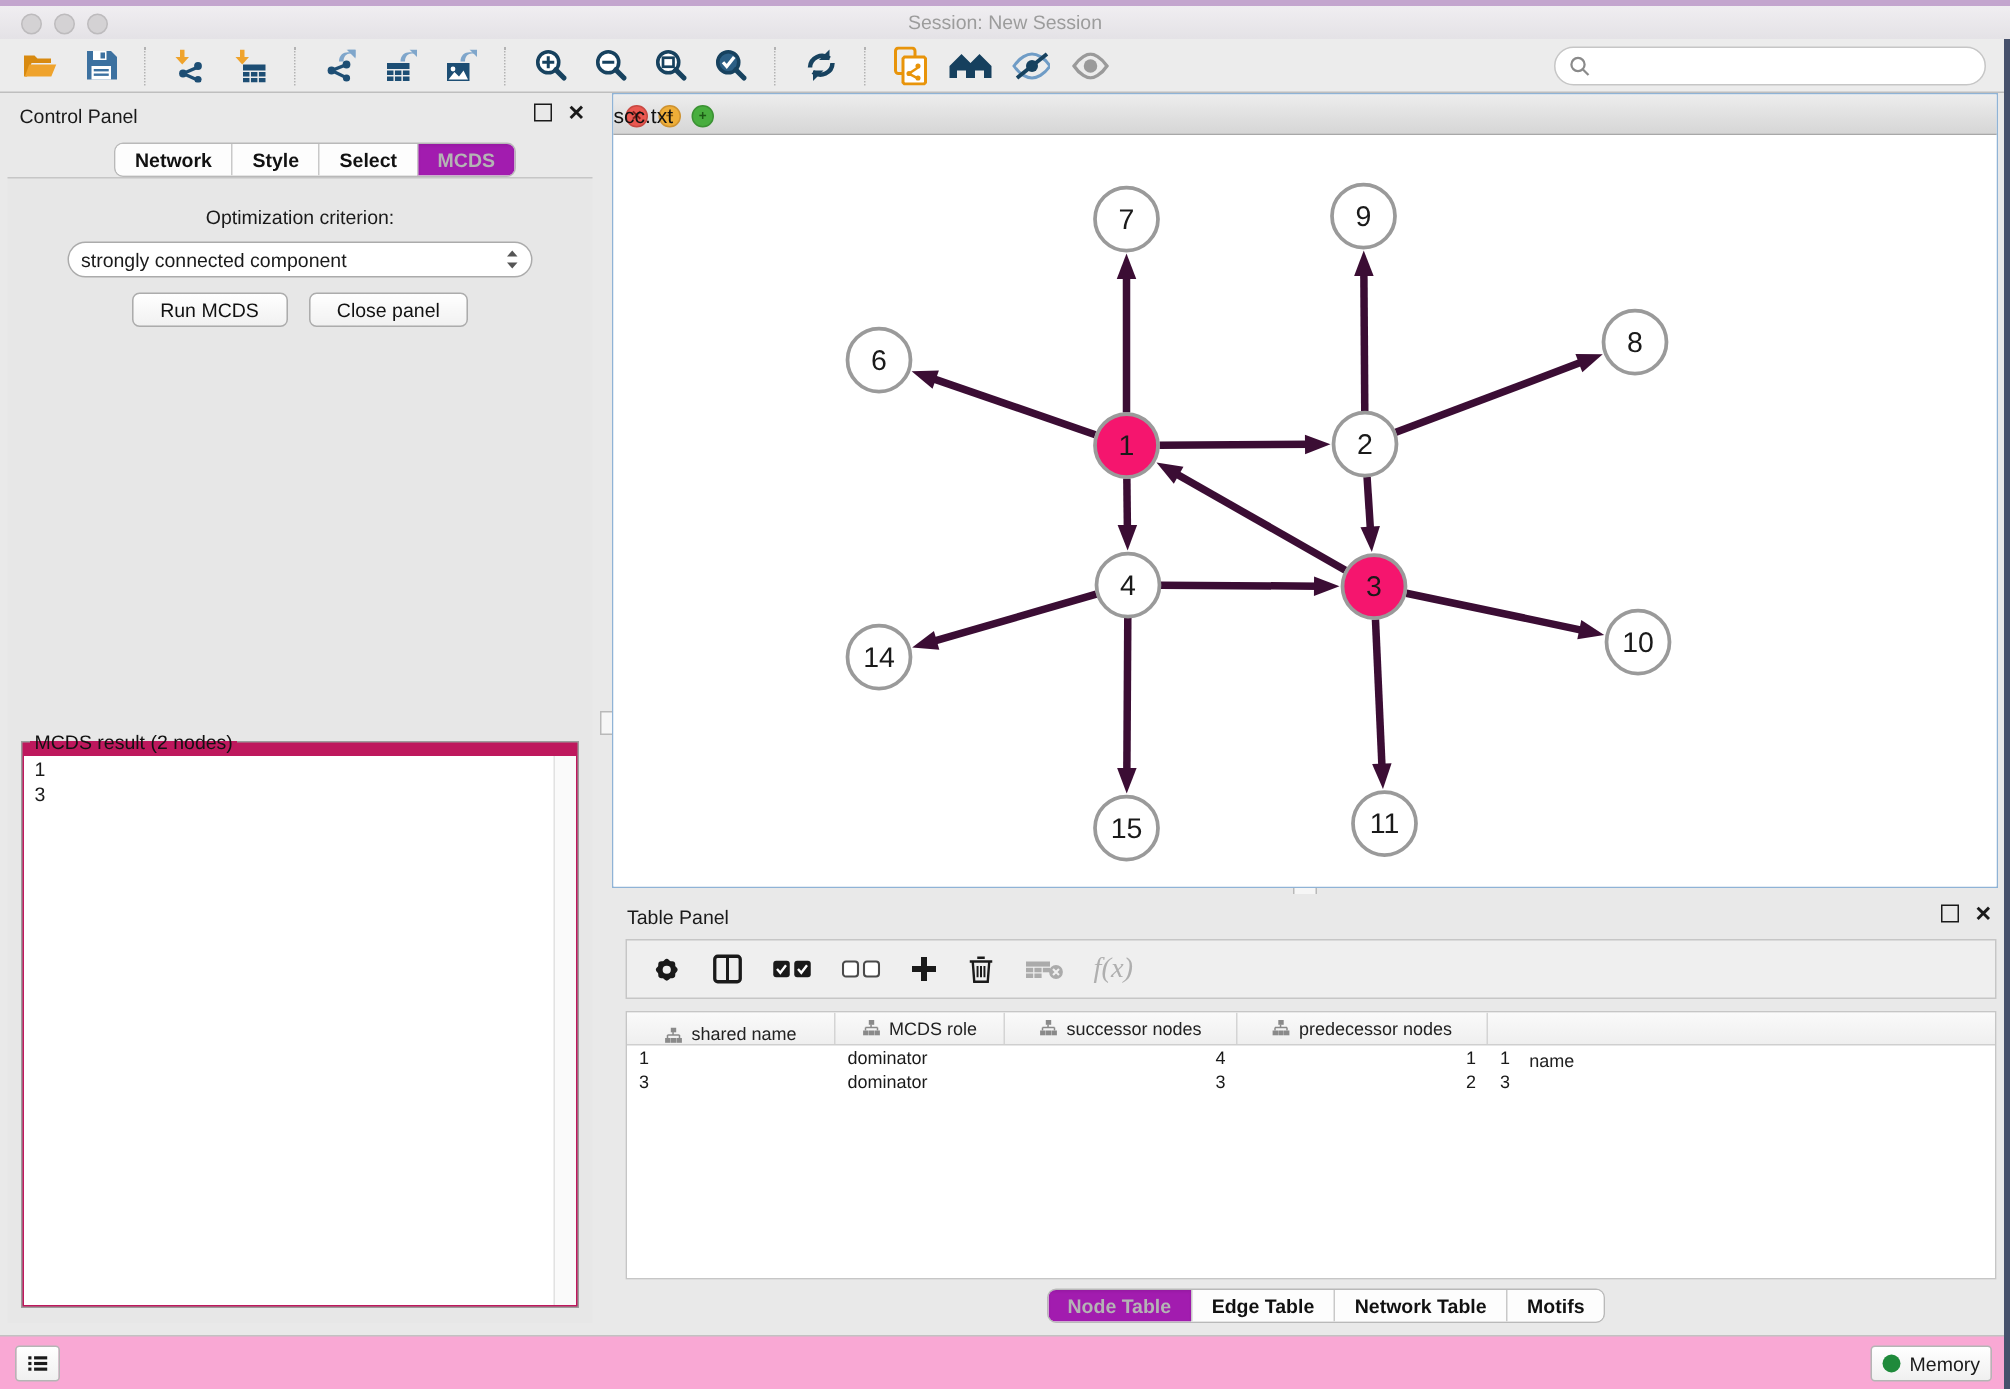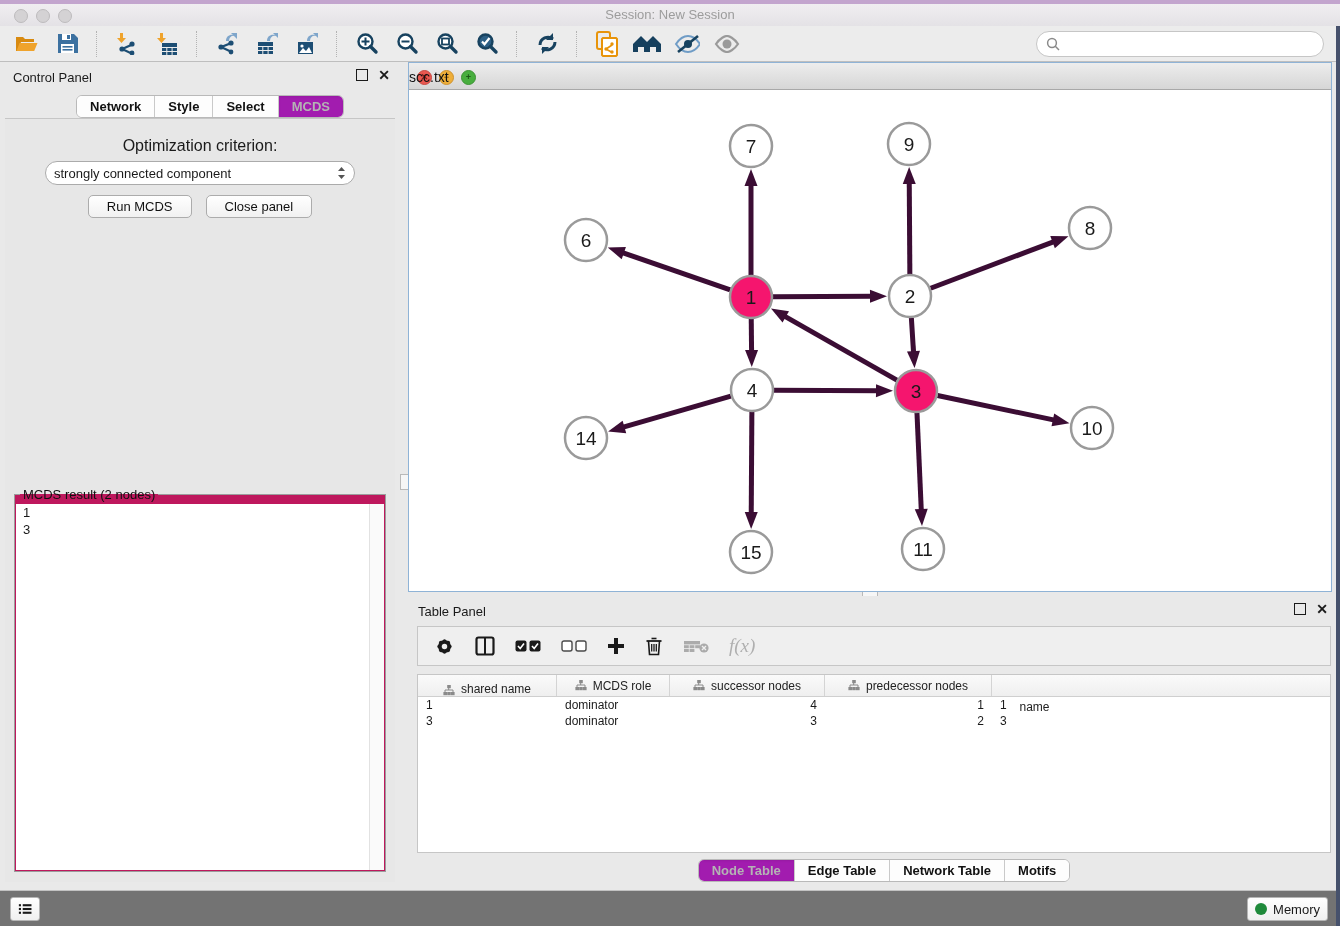--- a/index.html
+++ b/index.html
@@ -32,21 +32,21 @@
   .panel-wicons{position:absolute;right:10px;top:7px;display:flex;gap:10px;align-items:center;}
   .wicon-float{width:10px;height:10px;border:1.6px solid #1a1a1a;display:inline-block;}
   .wicon-close{font-size:14px;font-weight:bold;color:#1a1a1a;line-height:12px;}
   .seg{display:flex;border:1px solid #B9B9B9;border-radius:6px;overflow:hidden;background:#fff;height:21px;margin-left:20px;}
   .seg .tab{padding:2px 13px;font-size:13px;font-weight:600;color:#111;background:#FDFDFD;
             border-left:1px solid #C9C9C9;display:flex;align-items:center;white-space:nowrap;}
   .seg .tab:first-child{border-left:none;}
   .seg .tab.sel{background:#a21caf;color:#B4B4B4;box-shadow:inset 0 1px 2px rgba(0,0,0,.08);}
   .cp-tabs{position:absolute;left:0;top:33px;width:100%;display:flex;justify-content:center;}
   .cp-body{position:absolute;left:5px;right:5px;top:56px;bottom:8px;border-top:1px solid #C6C6C6;background:#E7E7E7;}
-  .opt-label{position:absolute;left:0;width:100%;top:18px;text-align:center;font-size:16px;}
+  .opt-label{position:absolute;left:0;width:100%;top:18px;text-align:center;font-size:13px;}
   .dropdown{position:absolute;left:40px;right:40px;top:42px;height:24px;background:#fff;border:1px solid #ABABAB;
             border-radius:12px;display:flex;align-items:center;padding:0 8px;font-size:13px;box-sizing:border-box;}
   .dropdown .dd-val{flex:1;}
   .btn{background:linear-gradient(#FFFFFF,#F1F1F1);border:1px solid #ACACAC;border-radius:5px;
        font-size:13px;padding:3px 18px;font-family:"Liberation Sans",sans-serif;color:#111;}
   .cp-buttons{position:absolute;left:0;width:100%;top:76px;display:flex;justify-content:center;gap:14px;}
   fieldset.mcds{position:absolute;left:9px;right:9px;top:368px;bottom:10px;border:1px solid #9C9C9C;
                 margin:0;padding:0;background:#be185d;}
   fieldset.mcds legend{font-size:13px;color:#111;margin-left:5px;padding:0 3px;background:transparent;}
   .mcds-inner{position:absolute;left:1px;right:15px;top:2px;bottom:1px;background:#fff;overflow:hidden;}
@@ -84,21 +84,21 @@
   .tp-table{position:absolute;left:9px;right:9px;top:78px;height:179px;background:#fff;border:1px solid #C6C6C6;
             box-sizing:border-box;overflow:hidden;}
   .tbl-header{display:flex;height:21px;background:linear-gradient(#FAFAFA,#EFEFEF);border-bottom:1px solid #CFCFCF;}
   .th{display:flex;align-items:center;justify-content:center;gap:6px;font-size:12px;color:#222;
       border-right:1px solid #D4D4D4;box-sizing:border-box;flex:none;}
   .tr{display:flex;height:16px;}
   .td{font-size:12px;box-sizing:border-box;flex:none;padding:1px 8px;white-space:nowrap;overflow:hidden;}
   .tp-tabs{position:absolute;left:0;width:100%;bottom:8px;display:flex;justify-content:center;}
 
   
-  .statusbar{left:0;top:890px;width:100%;height:36px;background:#737373;border-top:1px solid #C2C2C2;}
+  .statusbar{left:0;top:890px;width:100%;height:36px;background:#f9a8d4;border-top:1px solid #C2C2C2;}
   .sb-btn{position:absolute;top:6px;height:24px;background:linear-gradient(#FFFFFF,#F0F0F0);
           border:1px solid #B5B5B5;border-radius:3px;display:flex;align-items:center;gap:6px;
           padding:0 7px;font-size:13px;box-sizing:border-box;}
   .sb-left{left:10px;width:30px;justify-content:center;}
   .sb-right{right:12px;}
   .mem-dot{width:12px;height:12px;border-radius:50%;background:#1F8A3B;}
 
   .right-strip{left:1336px;top:26px;width:4px;height:900px;background:#46516C;}
 </style>
 </head>

